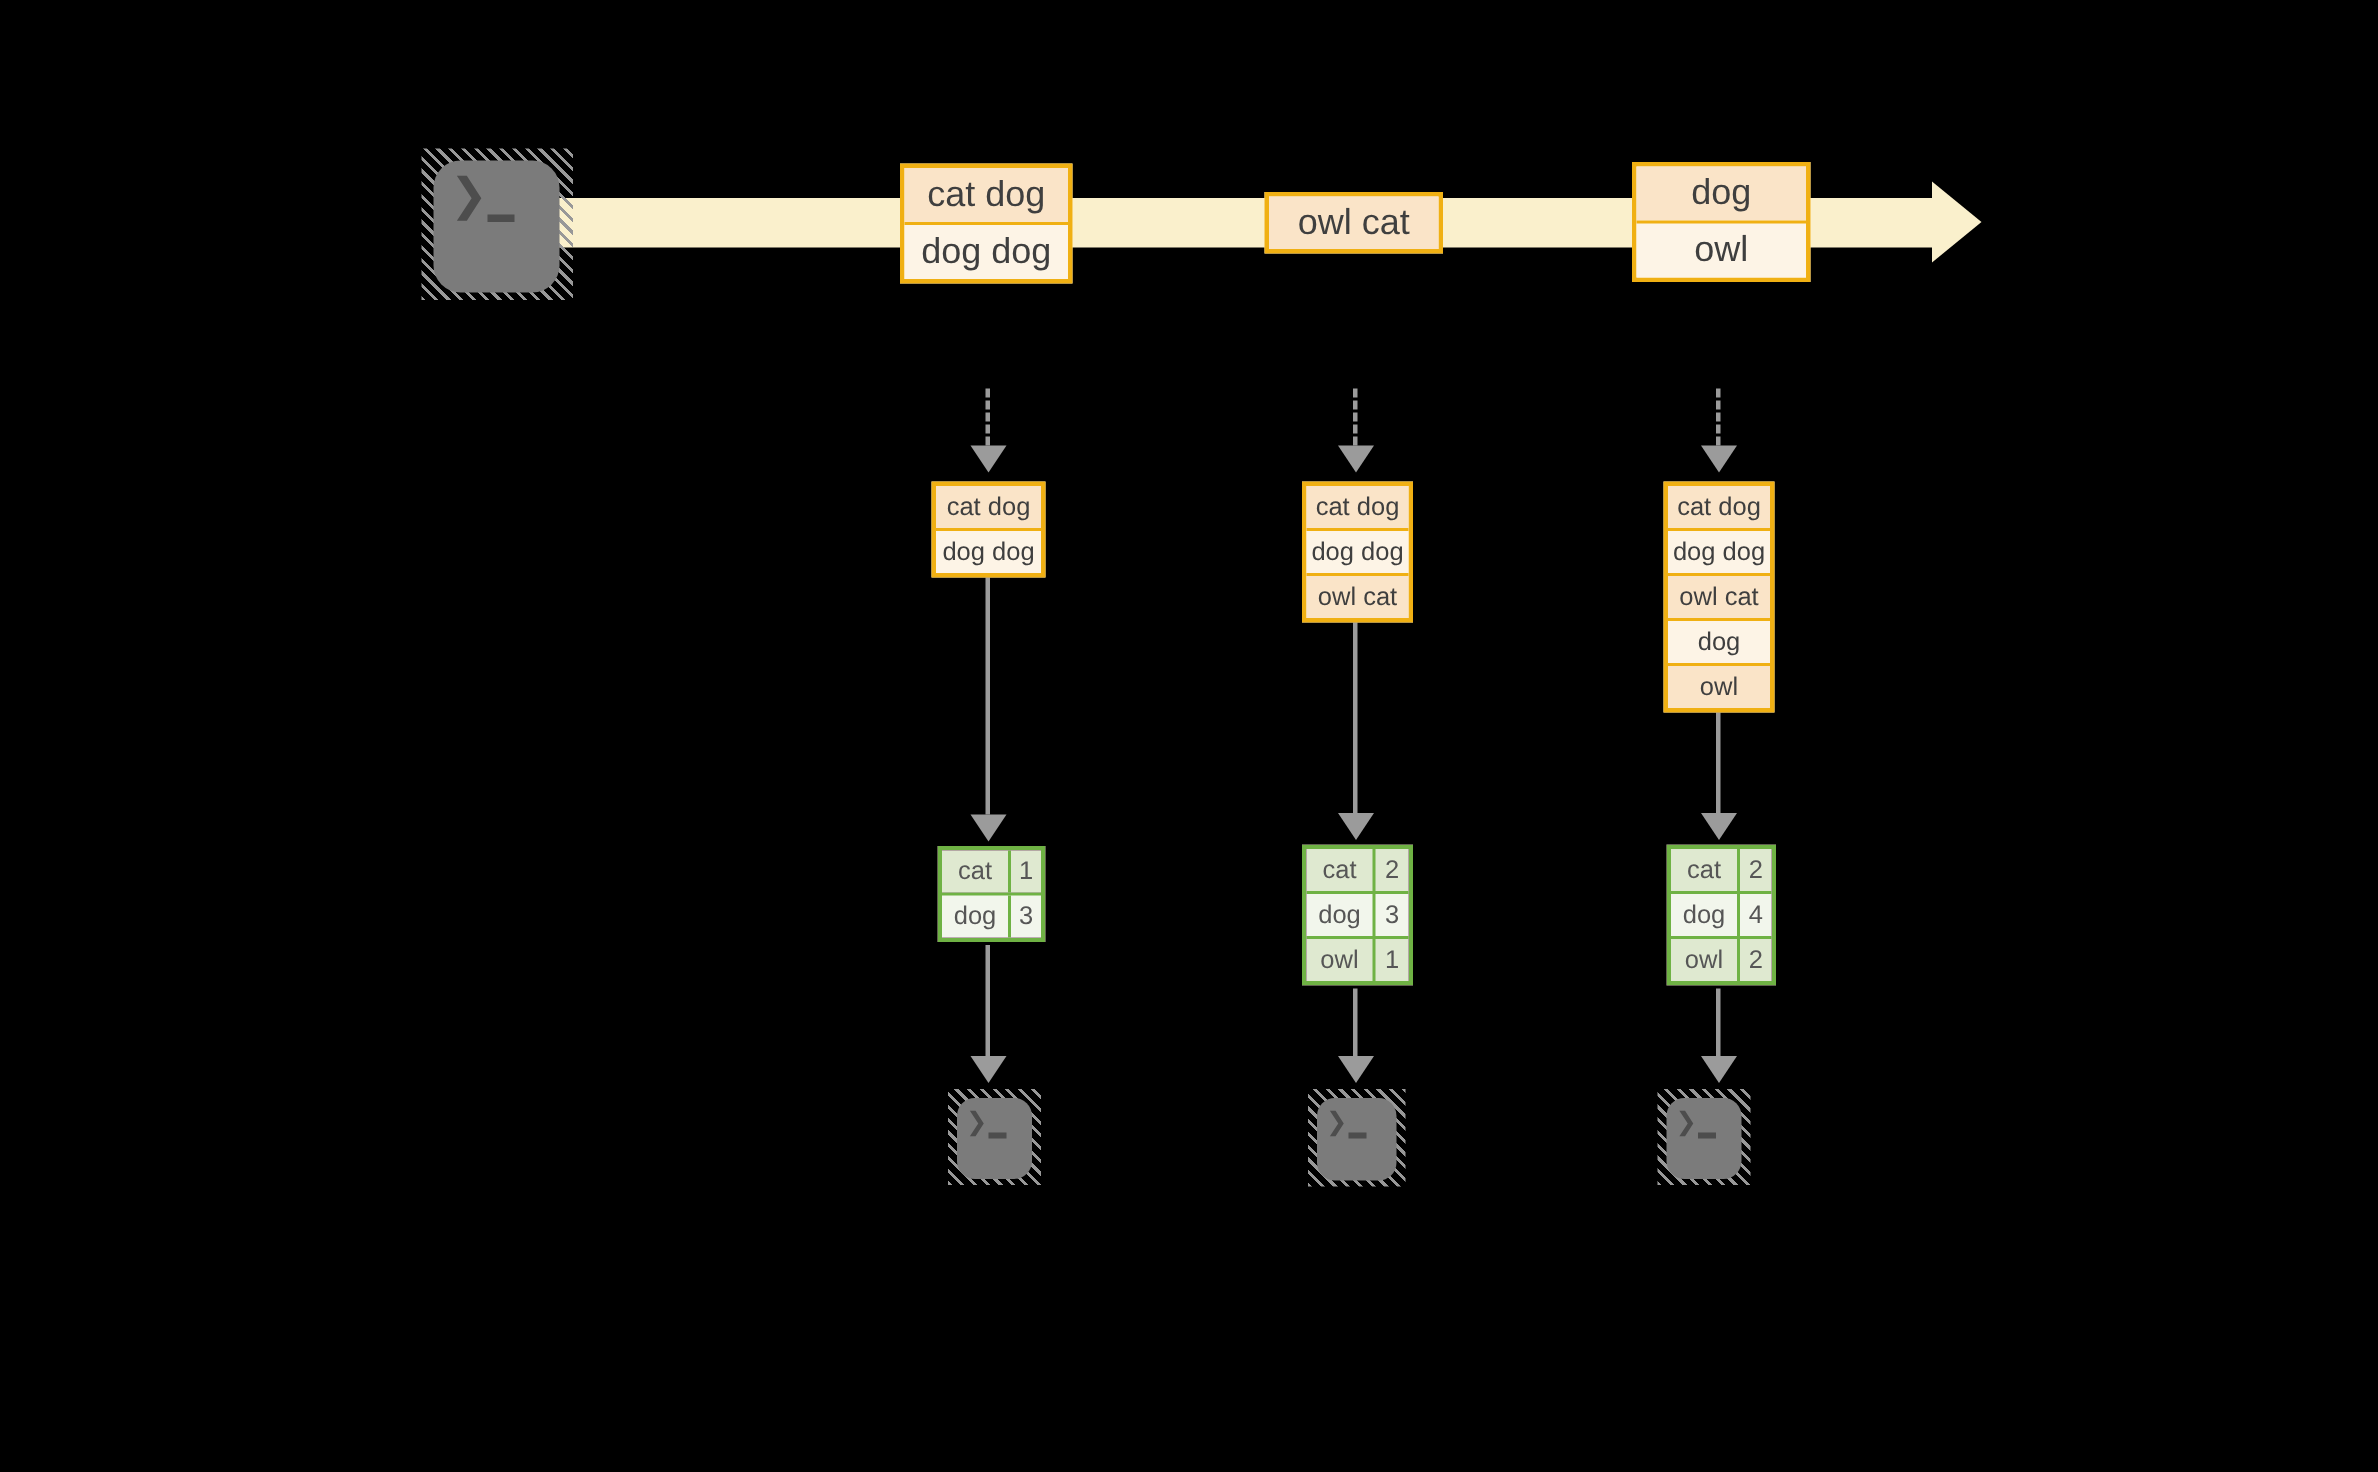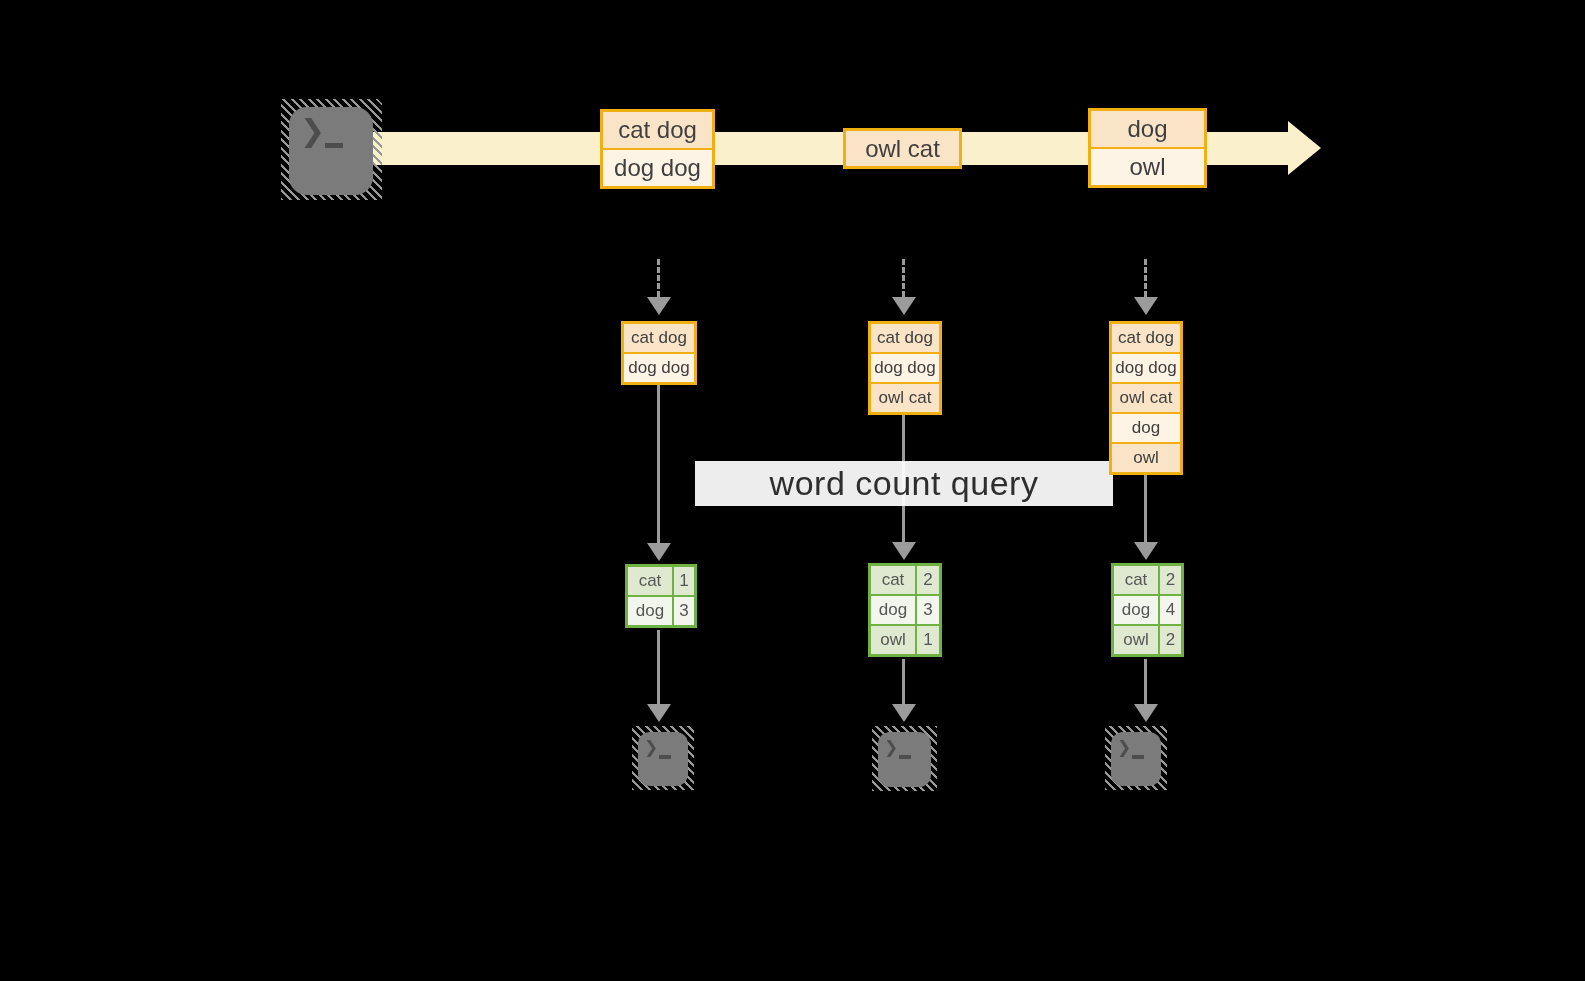--- a/index.html
+++ b/index.html
@@ -98,21 +98,20 @@
     <div class="o-row st-row row-peach">owl</div>
   </div>
 
   <div class="v-line" style="left:657px;top:385px;height:158px;"></div>
   <div class="head-down" style="left:647px;top:543px;"></div>
   <div class="v-line" style="left:902px;top:415px;height:127px;"></div>
   <div class="head-down" style="left:892px;top:542px;"></div>
   <div class="v-line" style="left:1144px;top:475px;height:67px;"></div>
   <div class="head-down" style="left:1134px;top:542px;"></div>
 
-  <div class="banner" style="left:695px;top:461px;width:418px;height:45px;line-height:45px;">word count query</div>
 
   <div class="g-table" style="left:625px;top:564px;width:72px;">
     <div class="g-row g-row-a">
       <span class="g-word">cat</span>
       <span class="g-count">1</span>
     </div>
     <div class="g-row g-row-b">
       <span class="g-word">dog</span>
       <span class="g-count">3</span>
     </div>

